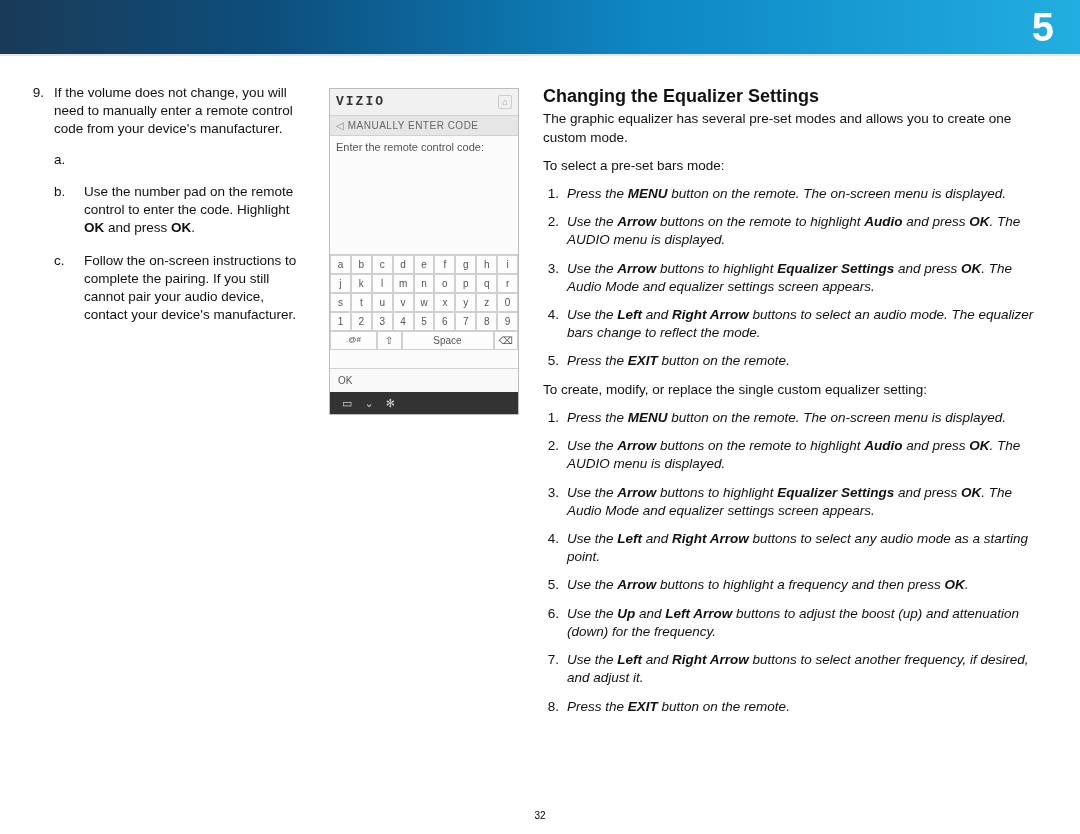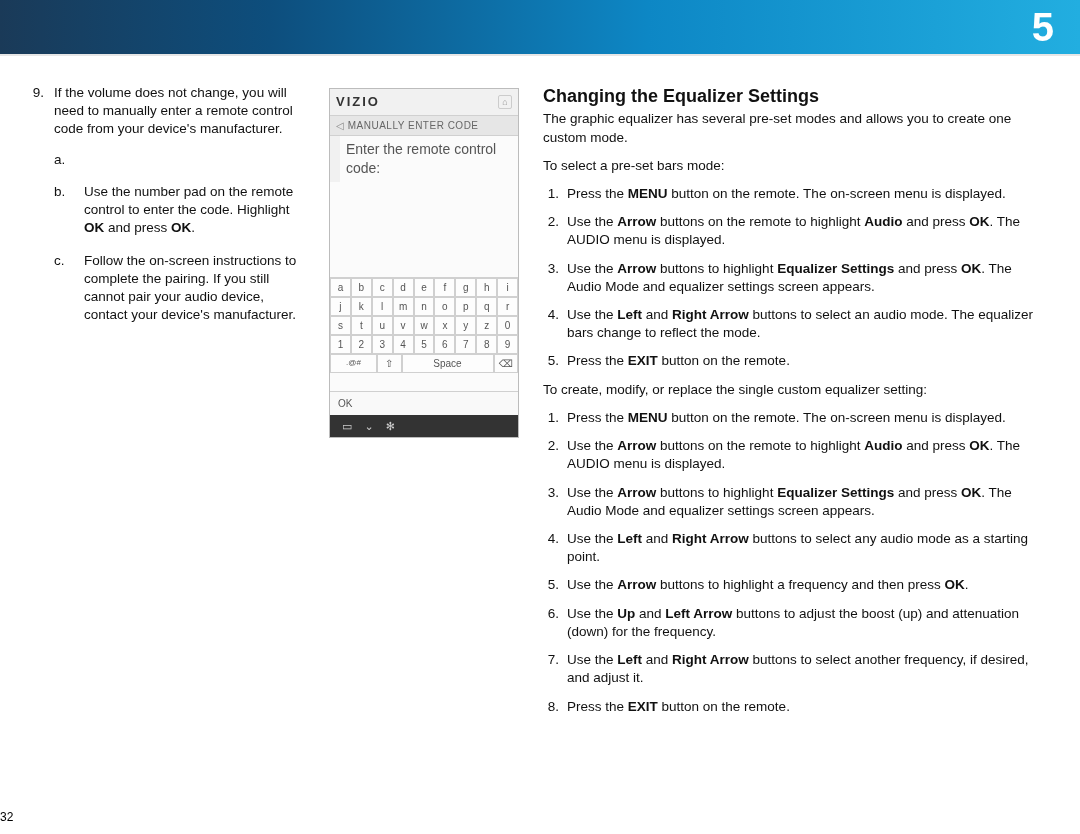--- a/index.html
+++ b/index.html
@@ -28,47 +28,47 @@
   .ol-main .marker { width: 14px; flex-shrink: 0; text-align: right; }
   .ol-main .body { flex: 1; }
   .ol-sub { list-style: none; margin-top: 12px; }
   .ol-sub > li { display: flex; gap: 10px; margin-bottom: 14px; }
   .ol-sub .sm { width: 20px; flex-shrink: 0; text-align: left; }
 
   
   .col-mid { width: 190px; flex-shrink: 0; padding-top: 4px; }
   .shot { border: 1px solid #bcbcbc; background: #f1f1f1; font-size: 10.5px; color: #555; }
   .shot-header { display: flex; align-items: center; justify-content: space-between; padding: 4px 6px; }
-  .vizio { font-weight: bold; letter-spacing: 2px; font-size: 13px; color: #333; }
+  .vizio { font-weight: bold; letter-spacing: 2px; font-size: 13px; color: #333; font-family: Liberation Mono, monospace; }
   .home-icon { width: 14px; height: 14px; display: flex; align-items: center; justify-content: center; border: 1px solid #ccc; border-radius: 2px; font-size: 9px; color:#888; }
   .shot-row { display: flex; align-items: center; gap: 4px; padding: 3px 6px; background: #e6e6e6; border-top: 1px solid #d0d0d0; border-bottom: 1px solid #d0d0d0; }
   .back-icon { font-size: 10px; color:#888; }
   .shot-row span.lbl { font-size: 10px; letter-spacing: 0.5px; color:#666; }
-  .shot-hint { padding: 4px 6px; font-size: 14px; background: #fbfbfb; margin-left: 10px; }
+  .shot-hint { padding: 4px 6px; font-size: 11px; background: #fbfbfb; }
   .shot-gap { height: 95px; background: #fbfbfb; }
   .kbd { border-top: 1px solid #d0d0d0; background: #f7f7f7; }
   .kbd-row { display: flex; }
   .kbd-row div { flex: 1; height: 19px; display: flex; align-items: center; justify-content: center; border: 0.5px solid #d0d0d0; font-size: 10px; background: #fdfdfd; color:#555;}
   .kbd-row .space { flex: 4; }
   .kbd-row .sym { flex: 2; font-size: 8px;}
   .shot-opt { padding: 5px 8px; border-top: 1px solid #d0d0d0; font-size: 10px; color:#555; background:#f9f9f9; }
   .shot-opt + .shot-opt { border-top: 1px solid #e0e0e0; }
   .shot-gap2 { height: 18px; background:#fbfbfb;}
   .shot-footer { height: 22px; background: #333; display: flex; align-items: center; gap: 12px; padding-left: 12px; color:#ccc; font-size:11px;}
 
   
   .col-right { flex: 1; padding-right: 6px; }
   .col-right h4 { font-size: 18px; font-weight: bold; margin-bottom: 2px; }
   .col-right p { margin-bottom: 10px; }
   .ol-steps { list-style: none; margin-bottom: 10px; }
   .ol-steps > li { display: flex; gap: 8px; margin-bottom: 10px; }
   .ol-steps .n { width: 16px; flex-shrink: 0; text-align: right; }
-  .ol-steps .t { flex: 1; }
-
-  .page-num { position: absolute; left: 0; right: 0; top: 810px; text-align: left; font-size: 12px; }
+  .ol-steps .t { flex: 1; font-style: italic; }
+
+  .page-num { position: absolute; left: 0; right: 0; top: 810px; text-align: center; font-size: 10px; }
 
   b { font-weight: bold; }
 </style>
 </head>
 <body>
 
 <div class="banner">
   <div class="banner-num">5</div>
 </div>
 <div class="thin-line"></div>

